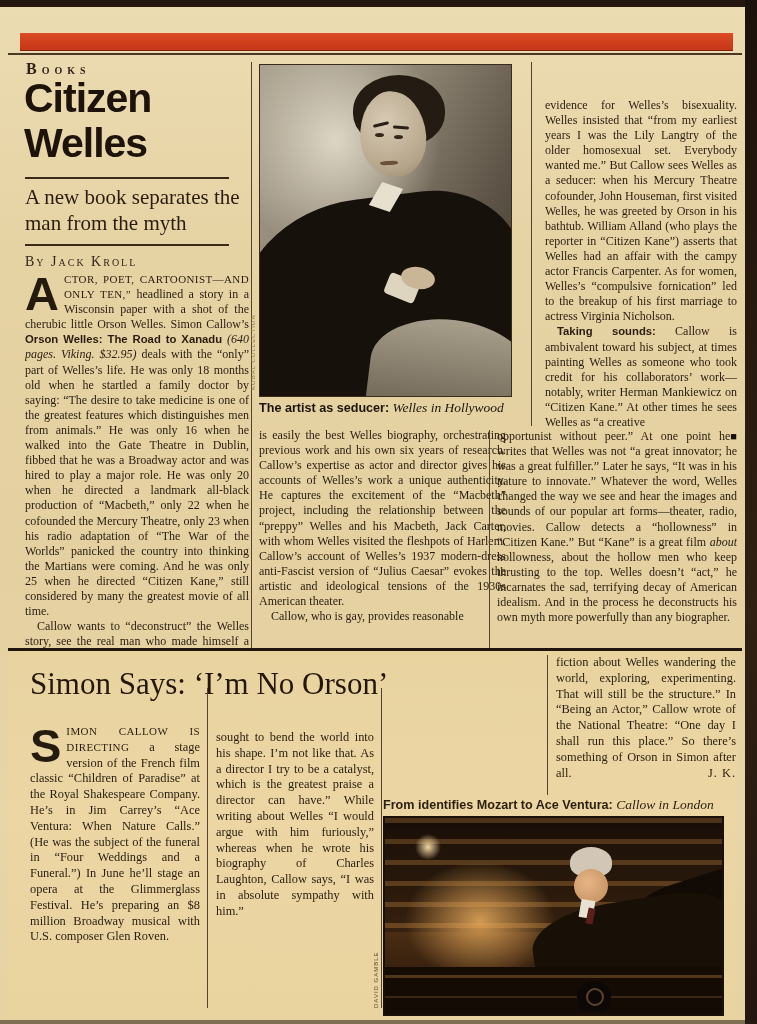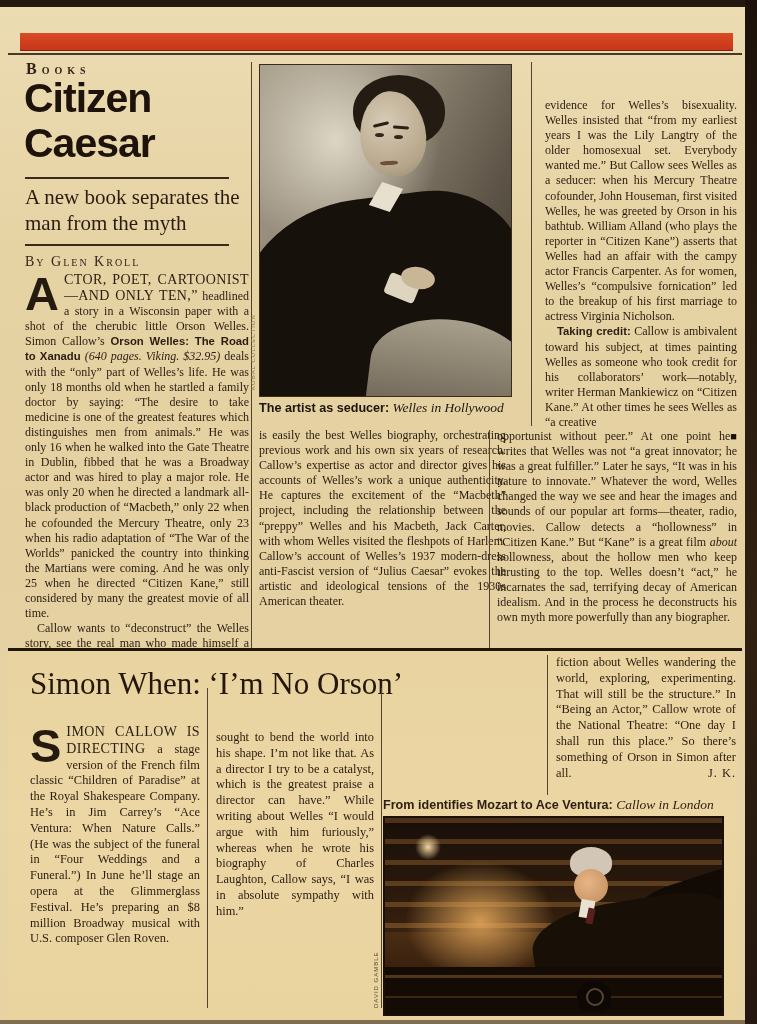--- a/index.html
+++ b/index.html
@@ -24,21 +24,21 @@
 
   
   .bodytext{font-size:12px;line-height:15.1px;text-align:justify;color:#2a1c0f;}
   .col1{position:absolute;left:25px;top:272px;width:224px;height:377px;overflow:hidden;}
   .col2{position:absolute;left:259px;top:428px;width:247px;height:221px;overflow:hidden;}
   .col3n{position:absolute;left:545px;top:62px;width:192px;height:365px;overflow:hidden;margin-top:36px;}
   .col3w{position:absolute;left:497px;top:429px;width:240px;height:219px;overflow:hidden;}
   .bodytext p{margin:0;}
   .bodytext p.ind{text-indent:12px;}
   .dropcap{float:left;font-family:"Liberation Sans",sans-serif;font-weight:bold;font-size:47px;line-height:37px;padding:3px 5px 0 0;color:#241a0e;}
-  .sc{font-size:14px;letter-spacing:.4px;}
+  .sc{font-size:11px;letter-spacing:.4px;}
   .book-title,.bold-label{font-family:"Liberation Sans",sans-serif;font-weight:bold;font-size:11.3px;}
   .it{font-style:italic;}
   .endmark{float:right;font-size:11px;line-height:15px;color:#17100a;}
 
   
   .vr{position:absolute;width:1px;background:#55422e;}
   .vr-1{left:251px;top:62px;height:587px;}
   .vr-2{left:531px;top:62px;height:364px;}
   .vr-3{left:489px;top:430px;height:218px;}
 
@@ -109,26 +109,26 @@
 </head>
 <body>
 
 <div id="page">
   <div class="redbar"></div>
   <div class="thinline"></div>
 
   <div class="kicker">BOOKS</div>
   <div class="headline">
     <div>Citizen</div>
-    <div>Caesar</div>
+    <div>Welles</div>
   </div>
   <div class="rule-a"></div>
   <div class="deck">A new book separates the man from the myth</div>
   <div class="rule-b"></div>
-  <div class="byline">By Glen Kroll</div>
+  <div class="byline">By Jack Kroll</div>
 
   <div class="col1 bodytext">
     <p><span class="dropcap">A</span><span class="sc">CTOR, POET, CARTOONIST—AND ONLY TEN,”</span><span> headlined a story in a Wisconsin paper with a shot of the cherubic little Orson Welles. Simon Callow’s </span><span class="book-title">Orson Welles: The Road to Xanadu</span><span class="it"> (640 pages. Viking. $32.95)</span><span> deals with the “only” part of Welles’s life. He was only 18 months old when he startled a family doctor by saying: “The desire to take medicine is one of the greatest features which distinguishes men from animals.” He was only 16 when he walked into the Gate Theatre in Dublin, fibbed that he was a Broadway actor and was hired to play a major role. He was only 20 when he directed a landmark all-black production of “Macbeth,” only 22 when he cofounded the Mercury Theatre, only 23 when his radio adaptation of “The War of the Worlds” panicked the country into thinking the Martians were coming. And he was only 25 when he directed “Citizen Kane,” still considered by many the greatest movie of all time.</span></p>
     <p class="ind">Callow wants to “deconstruct” the Welles story, see the real man who made himself a myth in cahoots with a pushover press. His book (the first of two volumes)</p>
   </div>
 
   <div class="vr vr-1"></div>
 
   <div class="wphoto">
     <div class="wp-glow"></div>
@@ -143,37 +143,38 @@
     <div class="wp-collar"></div>
     <div class="wp-chair"></div>
     <div class="wp-cuff"></div>
     <div class="wp-hand"></div>
   </div>
   <div class="photo-credit wcredit">KOBAL COLLECTION</div>
   <div class="wcaption"><span class="cap-bold">The artist as seducer:</span><span class="cap-it"> Welles in Hollywood</span></div>
 
   <div class="col2 bodytext">
     <p>is easily the best Welles biography, orchestrating previous work and his own six years of research. Callow’s expertise as actor and director gives his accounts of Welles’s work a unique authenticity. He captures the excitement of the “Macbeth” project, including the relationship between the “preppy” Welles and his Macbeth, Jack Carter, with whom Welles visited the fleshpots of Harlem. Callow’s account of Welles’s 1937 modern-dress anti-Fascist version of “Julius Caesar” evokes the artistic and ideological tensions of the 1930s American theater.</p>
+    <p class="ind">Callow, who is gay, provides reasonable</p>
   </div>
 
   <div class="vr vr-2"></div>
   <div class="vr vr-3"></div>
 
   <div class="col3n bodytext">
     <p>evidence for Welles’s bisexuality. Welles insisted that “from my earliest years I was the Lily Langtry of the older homosexual set. Everybody wanted me.” But Callow sees Welles as a seducer: when his Mercury Theatre cofounder, John Houseman, first visited Welles, he was greeted by Orson in his bathtub. William Alland (who plays the reporter in “Citizen Kane”) asserts that Welles had an affair with the campy actor Francis Carpenter. As for women, Welles’s “compulsive fornication” led to the breakup of his first marriage to actress Virginia Nicholson.</p>
-    <p class="ind"><span class="bold-label">Taking credit:</span><span> Callow is ambivalent toward his subject, at times painting Welles as someone who took credit for his collaborators’ work—notably, writer Herman Mankiewicz on “Citizen Kane.” At other times he sees Welles as “a creative</span></p>
+    <p class="ind"><span class="bold-label">Taking sounds:</span><span> Callow is ambivalent toward his subject, at times painting Welles as someone who took credit for his collaborators’ work—notably, writer Herman Mankiewicz on “Citizen Kane.” At other times he sees Welles as “a creative</span></p>
   </div>
 
   <div class="col3w bodytext">
     <p><span class="endmark">■</span><span>opportunist without peer.” At one point he writes that Welles was not “a great innovator; he was a great fulfiller.” Later he says, “It was in his nature to innovate.” Whatever the word, Welles changed the way we see and hear the images and sounds of our popular art forms—theater, radio, movies. Callow detects a “hollowness” in “Citizen Kane.” But “Kane” is a great film </span><span class="it">about</span><span> hollowness, about the hollow men who keep thrusting to the top. Welles doesn’t “act,” he incarnates the sad, terrifying decay of American idealism. And in the process he deconstructs his own myth more powerfully than any biographer.</span></p>
   </div>
 
   <div class="sb-rule-top"></div>
   <div class="sb-bg"></div>
-  <div class="sb-title">Simon When: ‘I’m No Orson’</div>
+  <div class="sb-title">Simon Says: ‘I’m No Orson’</div>
 
   <div class="sb-col sb-c1">
     <p><span class="dropcap">S</span><span class="sc">IMON CALLOW IS DIRECTING</span><span> a stage version of the French film classic “Children of Paradise” at the Royal Shakespeare Company. He’s in Jim Carrey’s “Ace Ventura: When Nature Calls.” (He was the subject of the funeral in “Four Weddings and a Funeral.”) In June he’ll stage an opera at the Glimmerglass Festival. He’s preparing an $8 million Broadway musical with U.S. composer Glen Roven.</span></p>
   </div>
   <div class="vr sb-vr1"></div>
   <div class="sb-col sb-c2">
     <p>sought to bend the world into his shape. I’m not like that. As a director I try to be a catalyst, which is the greatest praise a director can have.” While writing about Welles “I would argue with him furiously,” whereas when he wrote his biography of Charles Laughton, Callow says, “I was in absolute sympathy with him.”</p>
   </div>
   <div class="vr sb-vr2"></div>
   <div class="vr sb-vr3"></div>

